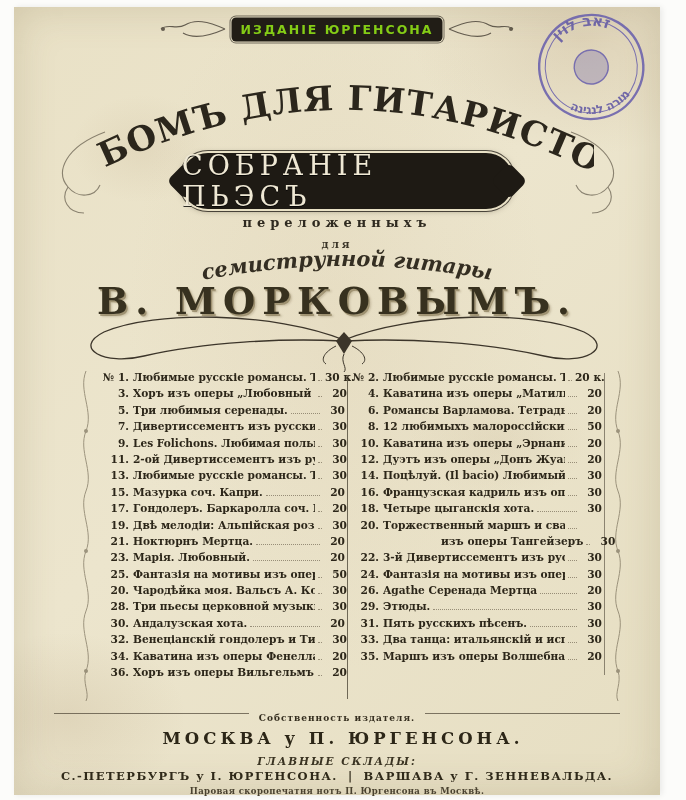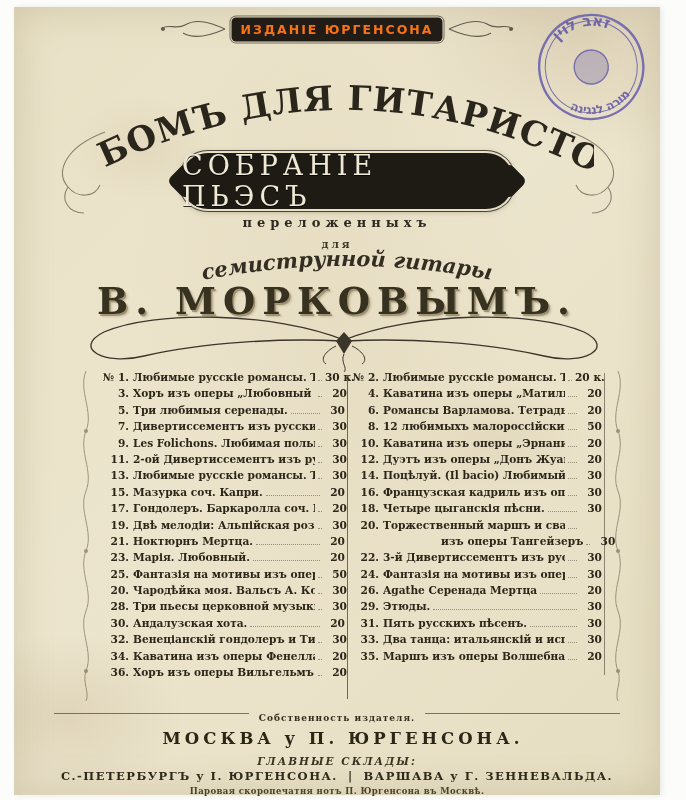--- a/index.html
+++ b/index.html
@@ -17,21 +17,21 @@
       radial-gradient(ellipse 300px 500px at 50% 40%, rgba(214,198,165,.25), transparent 70%),
       radial-gradient(ellipse 120px 90px at 20% 18%, rgba(168,142,104,.12), transparent 60%),
       radial-gradient(ellipse 150px 100px at 75% 55%, rgba(168,142,104,.10), transparent 60%),
       linear-gradient(135deg,#e9e1c6 0%,#ece5cd 45%,#e6dec2 100%);
     box-shadow:inset 0 0 40px rgba(120,100,60,.22), 2px 0 6px rgba(0,0,0,.08);
   }
   .center{position:absolute;left:0;right:0;text-align:center;}
   
   .banner-wrap{top:10px;display:flex;justify-content:center;align-items:center;gap:6px;position:absolute;left:0;right:0;}
   .banner{
-    background:#211d16;color:#f97316;
+    background:#211d16;color:#84cc16;
     font-family:"DejaVu Sans","Liberation Sans",sans-serif;
     font-weight:bold;font-size:12.5px;letter-spacing:2px;
     padding:3px 8px;border-radius:3px;
     box-shadow:0 0 0 1.5px #211d16, 0 0 0 2.5px rgba(233,225,198,1), 0 0 0 3.5px rgba(33,29,22,.6);
   }
   .flourish-sm{opacity:.75}
   
   .stamp{position:absolute;left:512px;top:-2px;width:130px;height:122px;transform:rotate(-14deg);opacity:.88;}
   
   .arch-main{position:absolute;left:80px;top:62px;width:500px;height:105px;}
@@ -363,21 +363,21 @@
 
     <div class="row">
       <span class="num">16.</span>
       <span class="rtitle">Французская кадриль изъ оперы „Трубадуръ“.</span>
       <span class="leader"></span>
       <span class="price">30</span>
     </div>
 
     <div class="row">
       <span class="num">18.</span>
-      <span class="rtitle">Четыре цыганскія пѣсни.</span>
+      <span class="rtitle">Четыре цыганскія хота.</span>
       <span class="leader"></span>
       <span class="price">30</span>
     </div>
 
     <div class="row">
       <span class="num">20.</span>
       <span class="rtitle">Торжественный маршъ и свадебный хоръ</span>
       <span class="leader"></span>
       <span class="price"></span>
     </div>

